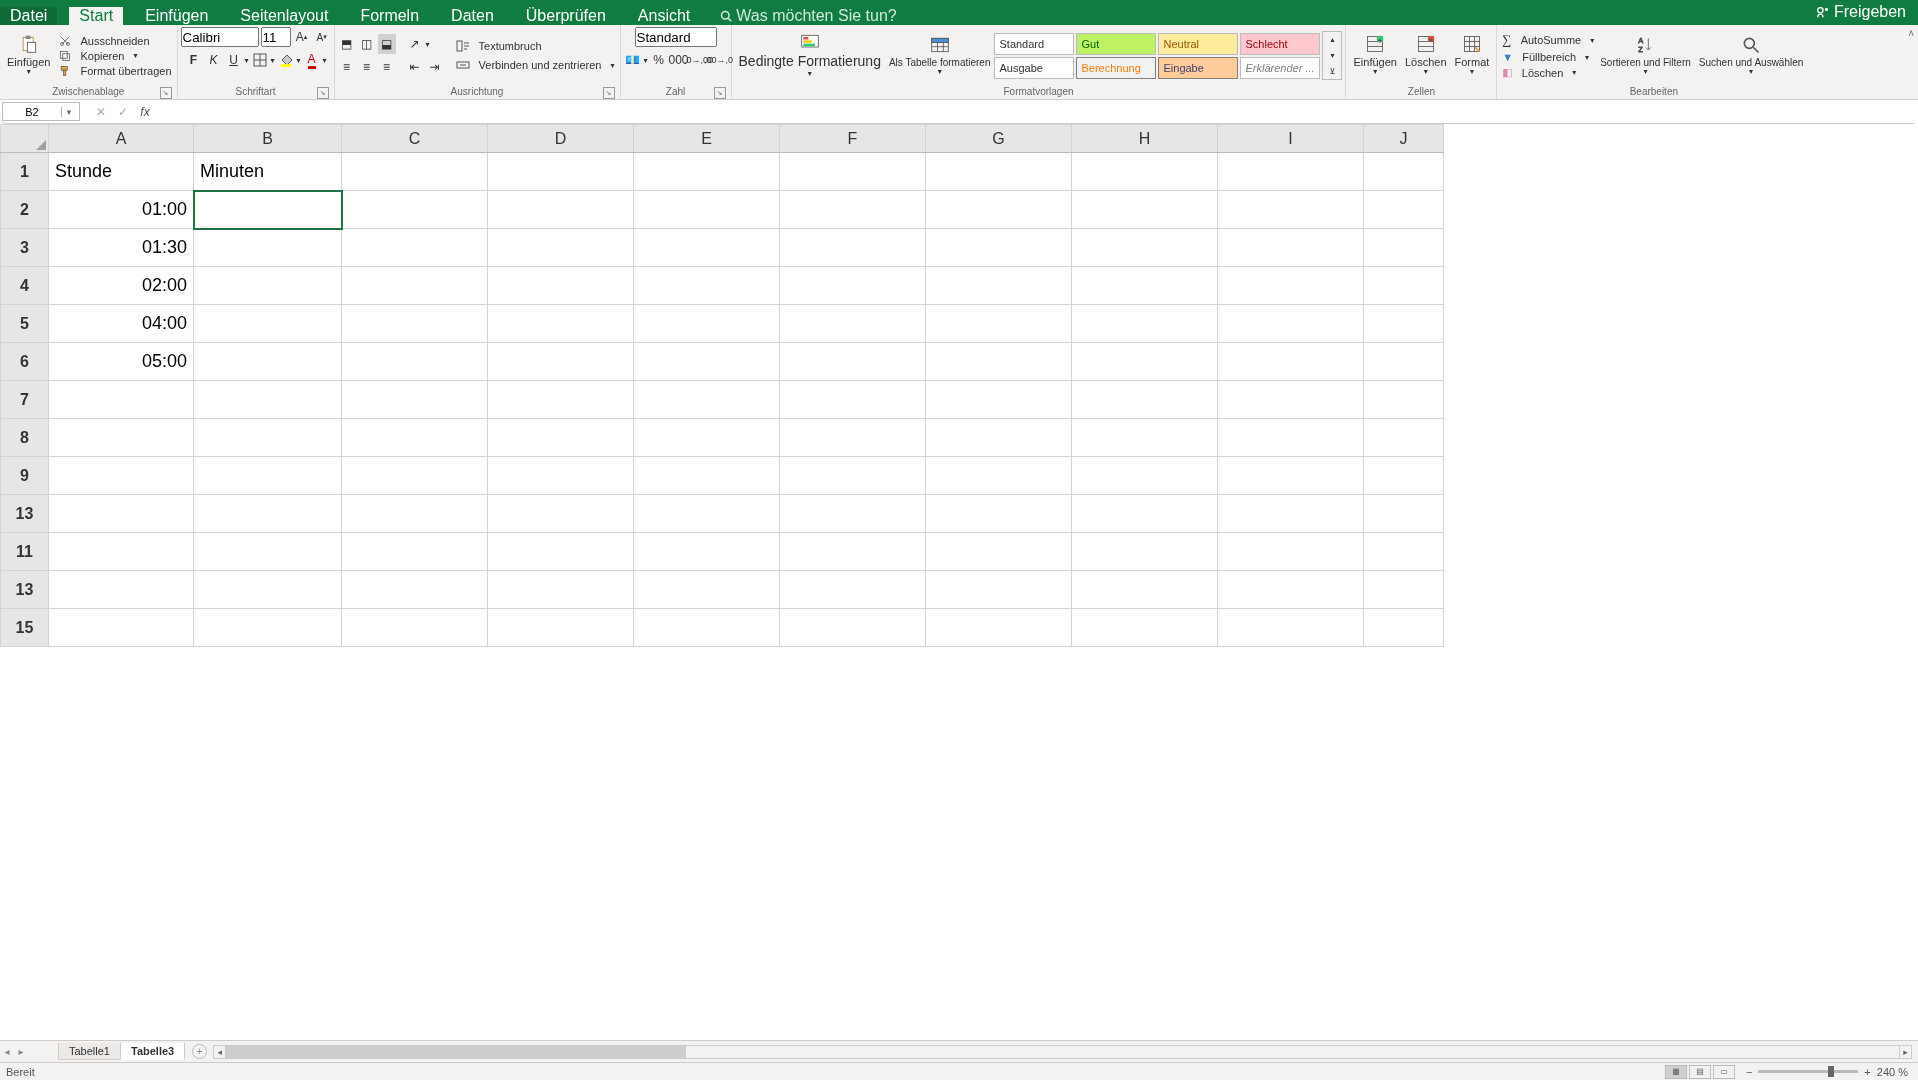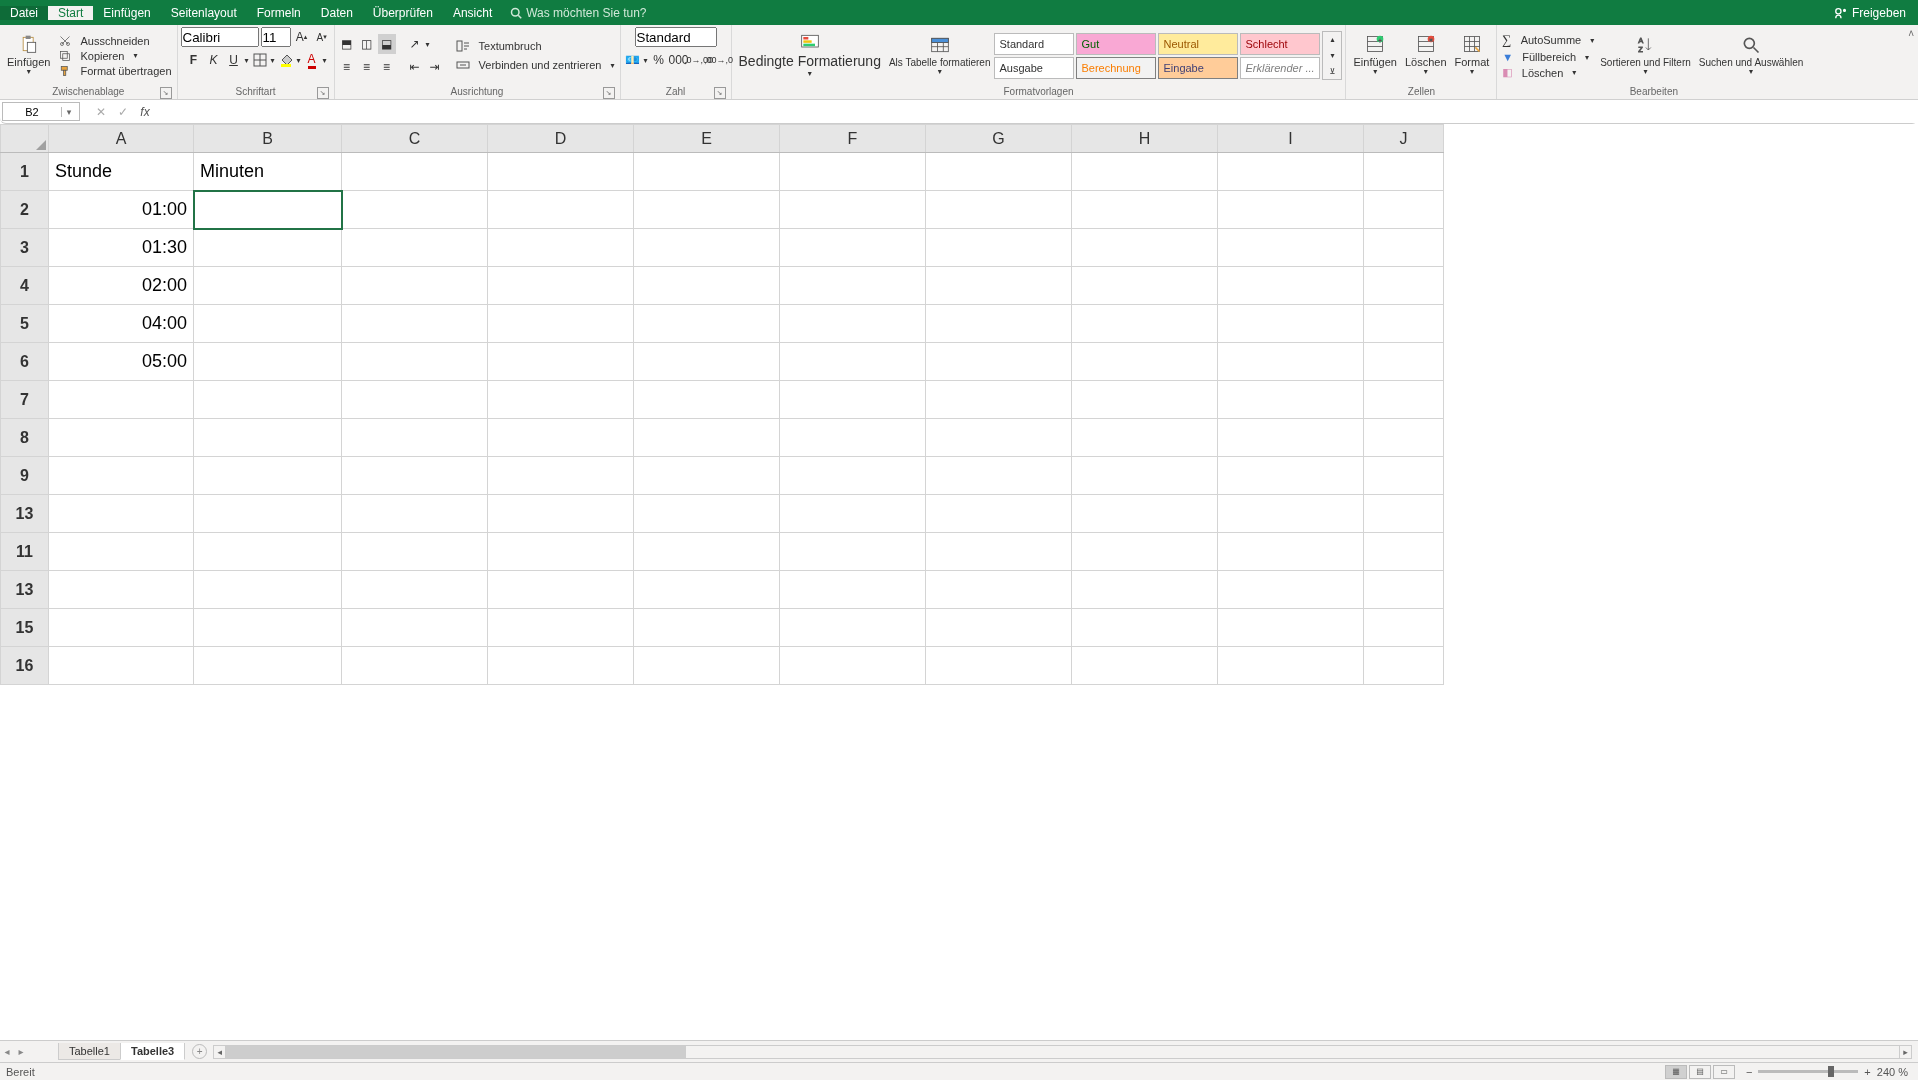--- a/index.html
+++ b/index.html
@@ -1,19 +1,19 @@
 <!DOCTYPE html>
 <html><head>
 <meta charset="utf-8">
 <style>
 * { margin:0; padding:0; box-sizing:border-box; font-family:'Segoe UI',Tahoma,sans-serif; }
 body { background:#fff; overflow:hidden; font-size:12px; color:#333; }
 
 
-.title-bar { height:25px; background:#107c41; display:flex; align-items:center; color:#fff; font-size:12px; }
+.title-bar { height:25px; background:#107c41; display:flex; align-items:flex-end; color:#fff; font-size:16px;gap:12px; }
 .title-bar .tab { padding:0 10px; display:flex; align-items:center; cursor:pointer; }
 .title-bar .tab.datei { background:#0e6b38; }
 .title-bar .tab.active { background:#f3f2f1; color:#107c41; }
 .title-bar .search { display:flex; align-items:center; margin-left:8px; color:#d0e8d8; }
 .title-bar .search svg { margin-right:4px; }
 .title-bar .spacer { flex:1; }
 .title-bar .share { display:flex; align-items:center; padding:4px 12px; }
 
 
 .ribbon { height:75px; background:#f3f2f1; border-bottom:1px solid #d0d0d0; display:flex; overflow:hidden; }
@@ -30,21 +30,21 @@
 .font-select{ width:78px; height:20px; }
 .size-select{ width:30px; height:20px; }
 .std-select{ width:82px; height:20px; }
 
 .icon-btn { width:18px; height:20px; display:inline-flex; align-items:center; justify-content:center; cursor:pointer; border:1px solid transparent; }
 .bold{ font-weight:bold; } .italic{ font-style:italic;} .underline{ text-decoration:underline;}
 
 
 .style-gallery { display:grid; grid-template-columns:80px 80px 80px 80px; grid-auto-rows:22px; gap:2px; }
 .style-cell { border:1px solid #bbb; display:flex; align-items:center; padding:0 4px; font-size:11px; background:#fff; cursor:pointer;}
-.style-gut{ background:#f9a8d4; color:#006100;}
+.style-gut{ background:#bef264; color:#006100;}
 .style-neutral{ background:#ffeb9c; color:#9c5700;}
 .style-schlecht{ background:#ffc7ce; color:#9c0006;}
 .style-berechnung{ background:#f2f2f2; color:#fa7d00; border-color: #7f7f7f;}
 .style-eingabe{ background:#ffcc99; color:#3f3f76; border-color:#7f7f7f;}
 .style-erklar{ color:#7f7f7f; font-style:italic; }
 
 
 .fbar { height:24px; border-bottom:1px solid #ccc; display:flex; align-items:stretch; background:#fff;border-radius:6px;}
 .name-box { width:78px; border:1px solid #bbb; margin:2px; display:flex; align-items:center;}
 .name-box input{ border:none; width:58px; text-align:center; font-size:11px;}
@@ -568,33 +568,20 @@
           <td class="cell"></td>
           <td class="cell"></td>
           <td class="cell"></td>
           <td class="cell"></td>
           <td class="cell"></td>
           <td class="cell"></td>
           <td class="cell"></td>
           <td class="cell"></td>
           <td class="cell"></td>
         </tr>
-        <tr>
-          <th class="rh">16</th>
-          <td class="cell"></td>
-          <td class="cell"></td>
-          <td class="cell"></td>
-          <td class="cell"></td>
-          <td class="cell"></td>
-          <td class="cell"></td>
-          <td class="cell"></td>
-          <td class="cell"></td>
-          <td class="cell"></td>
-          <td class="cell"></td>
-        </tr>
       </tbody>
     </table>
 </div>
 
 <div class="sheet-tabs">
   <span class="nav">◂</span>
   <span class="nav">▸</span>
   <span style="width:30px"></span>
   <div id="sheettabs" style="display:flex">
       <div class="sheet-tab">Tabelle1</div>

